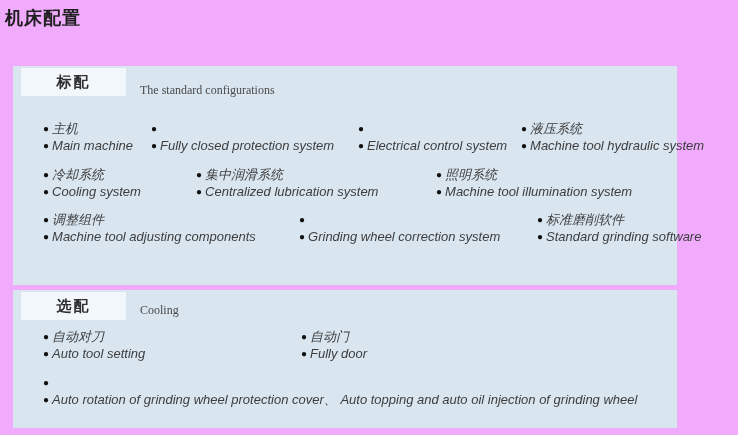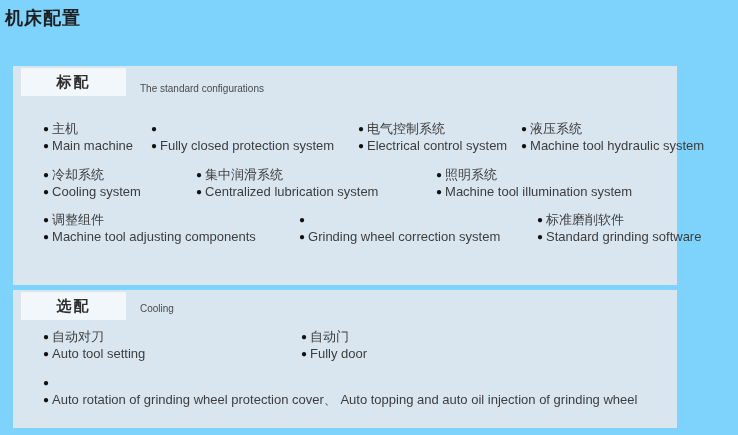--- a/index.html
+++ b/index.html
@@ -4,21 +4,21 @@
 <style>
   * { margin: 0; padding: 0; box-sizing: border-box; }
   html, body { background: #ffffff; }
   body {
     font-family: "Liberation Sans", "DejaVu Sans", sans-serif;
     width: 738px; height: 435px;
     position: relative;
     overflow: hidden;
     color: #3d3d3d;
   }
-  .page { position: relative; width: 738px; height: 435px; background: #7dd3fc; }
+  .page { position: relative; width: 738px; height: 435px; background: #f0abfc; }
 
   .page-title {
     position: absolute; left: 5px; top: 6px;
     font-size: 18px; font-weight: bold; color: #1f1f1f;
     letter-spacing: 1px;
   }
 
   .panel {
     position: absolute; left: 13px; width: 664px;
     background: #d9e6f0;
@@ -29,38 +29,39 @@
   .section-label-box {
     position: absolute; left: 8px; top: 2px;
     width: 105px; height: 28px;
     background: #f2f7fb;
     display: flex; align-items: center; justify-content: center;
     font-size: 15px; font-weight: bold; color: #2e2e2e;
     letter-spacing: 2px;
   }
   .section-subtitle {
     position: absolute; left: 127px;
-    font-size: 10px; color: #4a4a4a;
+    font-size: 12px; color: #4a4a4a;
     white-space: nowrap;
+    font-family: Liberation Serif, serif;
   }
   .panel-standard .section-subtitle { top: 17px; }
   .panel-optional .section-subtitle { top: 13px; }
 
   .item { position: absolute; white-space: nowrap; }
   .line {
     display: flex; align-items: center;
     height: 17px; line-height: 17px;
     font-size: 13px; color: #3d3d3d;
   }
   .bullet {
     font-size: 10px; color: #111111;
     margin-right: 3px;
     display: inline-block;
   }
-  .txt { white-space: nowrap; }
+  .txt { white-space: nowrap; font-style: italic; }
 
   
   .s0 { left: 30px;  top: 54px; }
   .s1 { left: 138px; top: 54px; }
   .s2 { left: 345px; top: 54px; }
   .s3 { left: 508px; top: 54px; }
   .s4 { left: 30px;  top: 100px; }
   .s5 { left: 183px; top: 100px; }
   .s6 { left: 423px; top: 100px; }
   .s7 { left: 30px;  top: 145px; }
@@ -98,21 +99,20 @@
           <span class="bullet">●</span>
         </div>
       <div class="line">
           <span class="bullet">●</span>
           <span class="txt">Fully closed protection system</span>
         </div>
     </div>
     <div class="item s2">
       <div class="line">
           <span class="bullet">●</span>
-          <span class="txt">电气控制系统</span>
         </div>
       <div class="line">
           <span class="bullet">●</span>
           <span class="txt">Electrical control system</span>
         </div>
     </div>
     <div class="item s3">
       <div class="line">
           <span class="bullet">●</span>
           <span class="txt">液压系统</span>

